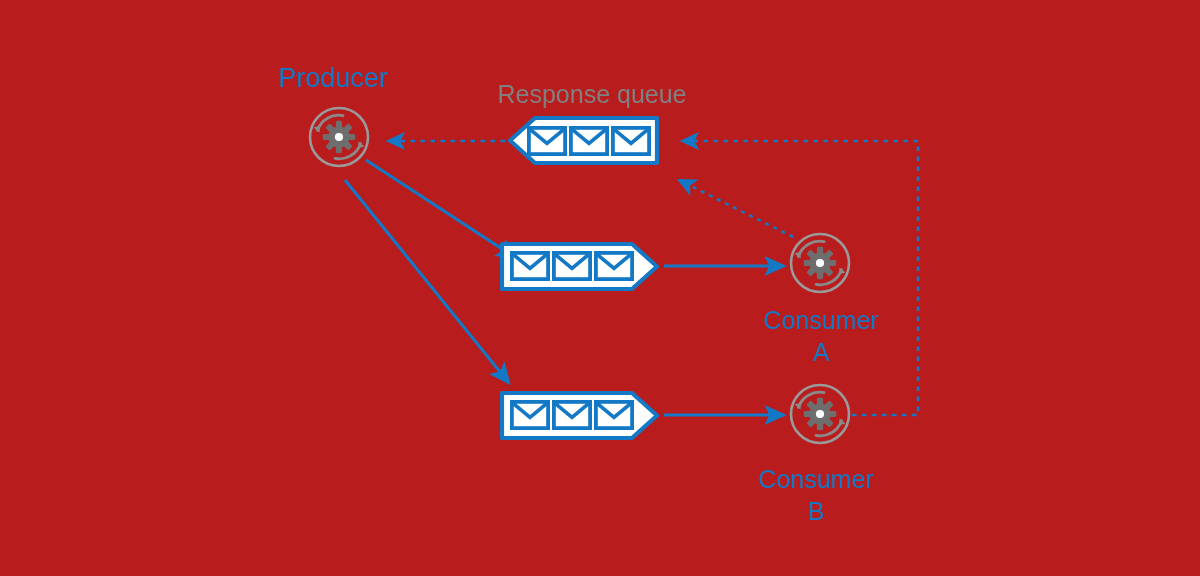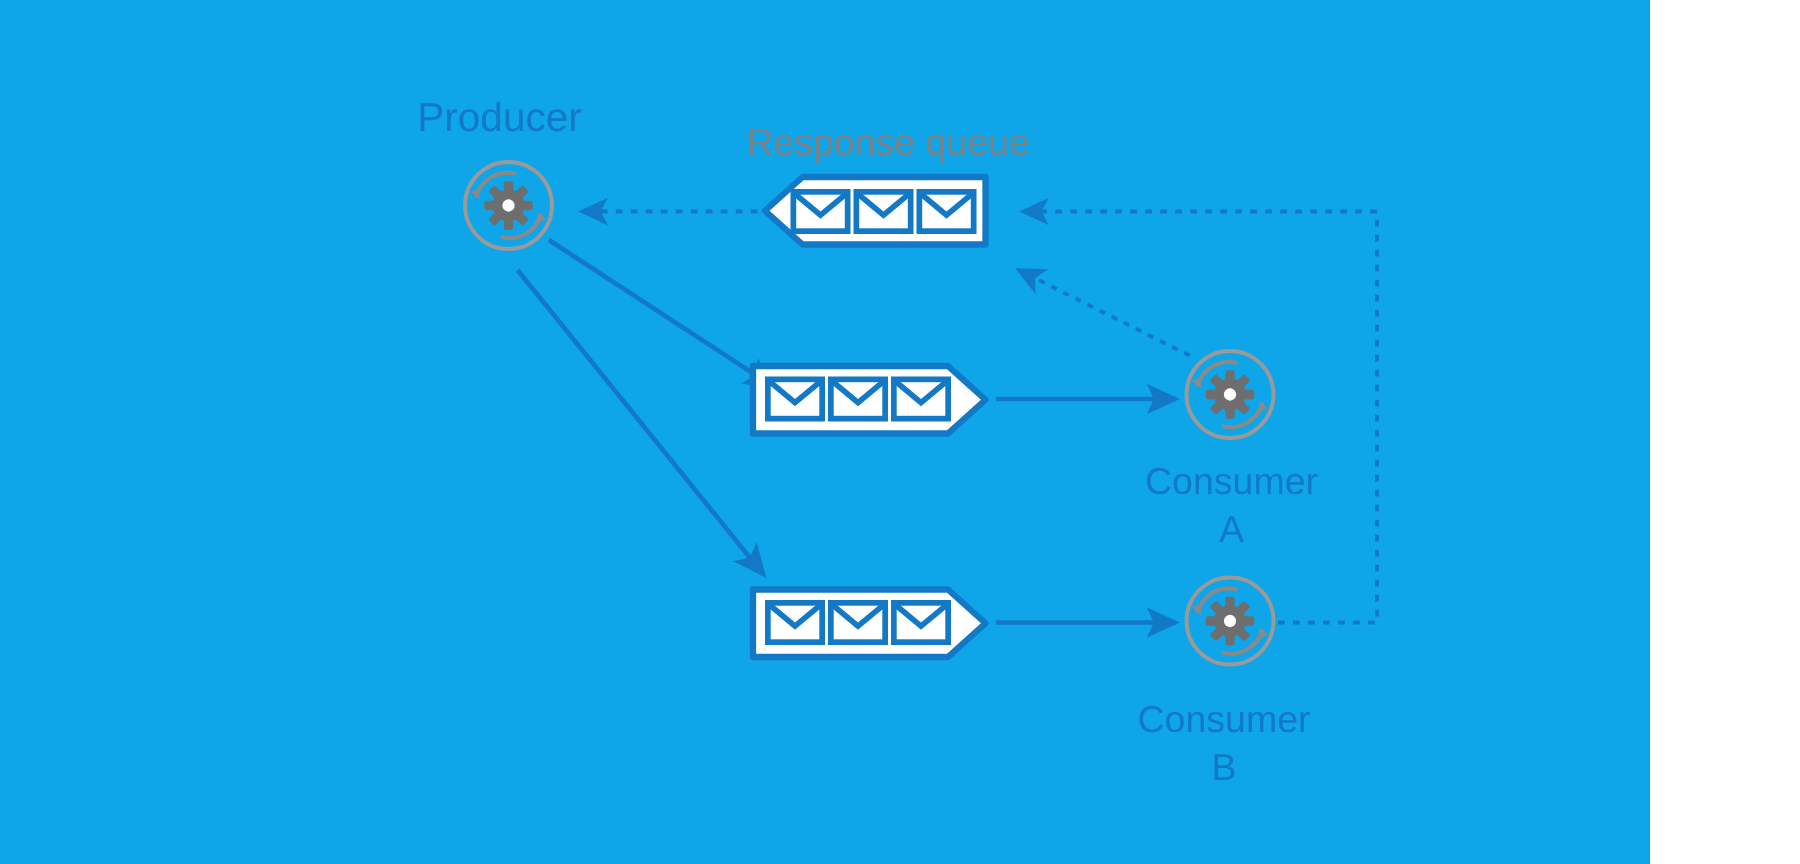--- a/index.html
+++ b/index.html
@@ -6,23 +6,23 @@
   html, body {
     margin: 0;
     padding: 0;
     background: #ffffff;
   }
   body {
     font-family: "Liberation Sans", sans-serif;
   }
   #canvas {
     position: relative;
-    width: 1100px;
+    width: 1200px;
     height: 576px;
-    background: #0ea5e9;
+    background: #b91c1c;
     overflow: hidden;
   }
   #diagram-svg {
     position: absolute;
     left: 0;
     top: 0;
     width: 1200px;
     height: 576px;
   }
   .label-text {

